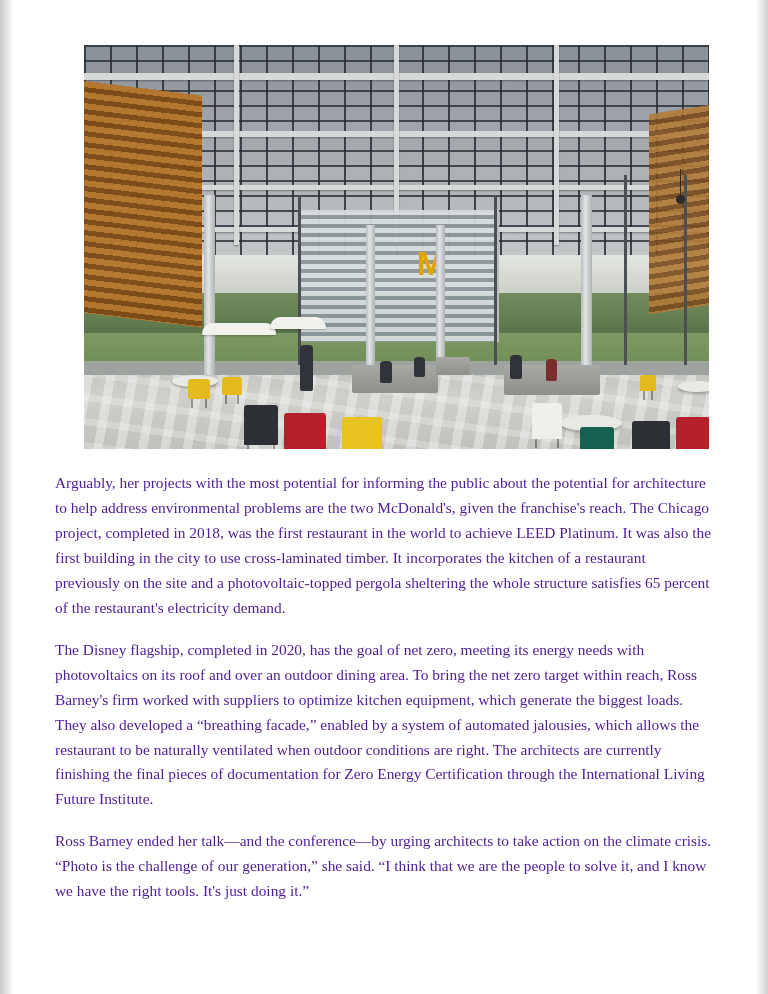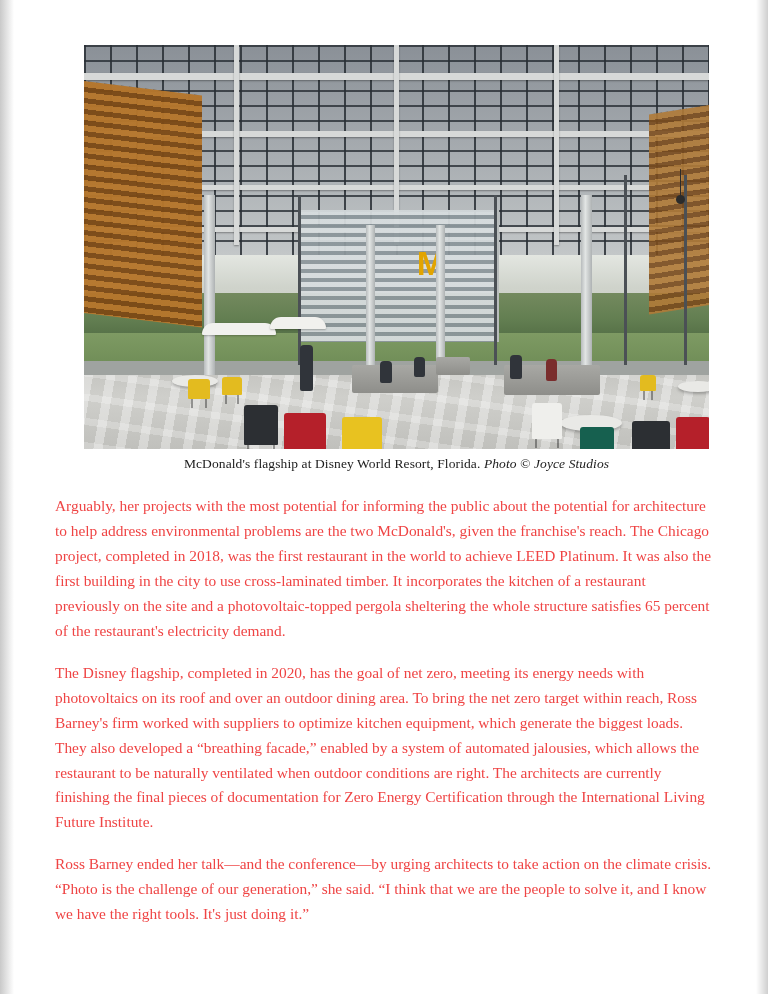--- a/index.html
+++ b/index.html
@@ -63,21 +63,21 @@
     letter-spacing: 0.1px;
   }
   .caption .credit {
     font-style: italic;
   }
 
   
   .body-text p {
     font-size: 15.4px;
     line-height: 1.62;
-    color: #ef4444;
+    color: #4c1d95;
     margin: 8px 0 17px 0;
     text-align: left;
   }
   .body-text {
     margin-top: 22px;
   }
 
   
   
   .ph-sky {
@@ -295,24 +295,20 @@
         <div class="ph-chair" style="left:160px;top:360px;width:34px;height:40px;background:#2c2f33;"></div>
         <div class="ph-chair" style="left:200px;top:368px;width:42px;height:48px;background:#b5202a;"></div>
         <div class="ph-chair" style="left:258px;top:372px;width:40px;height:46px;background:#e8c220;"></div>
         <div class="ph-chair" style="left:448px;top:358px;width:30px;height:36px;background:#efefec;"></div>
         <div class="ph-chair" style="left:496px;top:382px;width:34px;height:38px;background:#16604f;"></div>
         <div class="ph-chair" style="left:548px;top:376px;width:38px;height:44px;background:#2c2f33;"></div>
         <div class="ph-chair" style="left:592px;top:372px;width:34px;height:42px;background:#b5202a;"></div>
 
         <div class="ph-chair" style="left:556px;top:330px;width:16px;height:16px;background:#e3bb1f;"></div>
       </div>
-      <figcaption class="caption">
-        <span>McDonald's flagship at Disney World Resort, Florida.</span>
-        <span class="credit">Photo © Joyce Studios</span>
-      </figcaption>
     </figure>
 
     <div class="body-text">
       <p>Arguably, her projects with the most potential for informing the public about the potential for architecture to help address environmental problems are the two McDonald's, given the franchise's reach. The Chicago project, completed in 2018, was the first restaurant in the world to achieve LEED Platinum. It was also the first building in the city to use cross-laminated timber. It incorporates the kitchen of a restaurant previously on the site and a photovoltaic-topped pergola sheltering the whole structure satisfies 65 percent of the restaurant's electricity demand.</p>
       <p>The Disney flagship, completed in 2020, has the goal of net zero, meeting its energy needs with photovoltaics on its roof and over an outdoor dining area. To bring the net zero target within reach, Ross Barney's firm worked with suppliers to optimize kitchen equipment, which generate the biggest loads. They also developed a “breathing facade,” enabled by a system of automated jalousies, which allows the restaurant to be naturally ventilated when outdoor conditions are right. The architects are currently finishing the final pieces of documentation for Zero Energy Certification through the International Living Future Institute.</p>
       <p>Ross Barney ended her talk—and the conference—by urging architects to take action on the climate crisis. “Photo is the challenge of our generation,” she said. “I think that we are the people to solve it, and I know we have the right tools. It's just doing it.”</p>
     </div>
 
   </div>
 </div>

